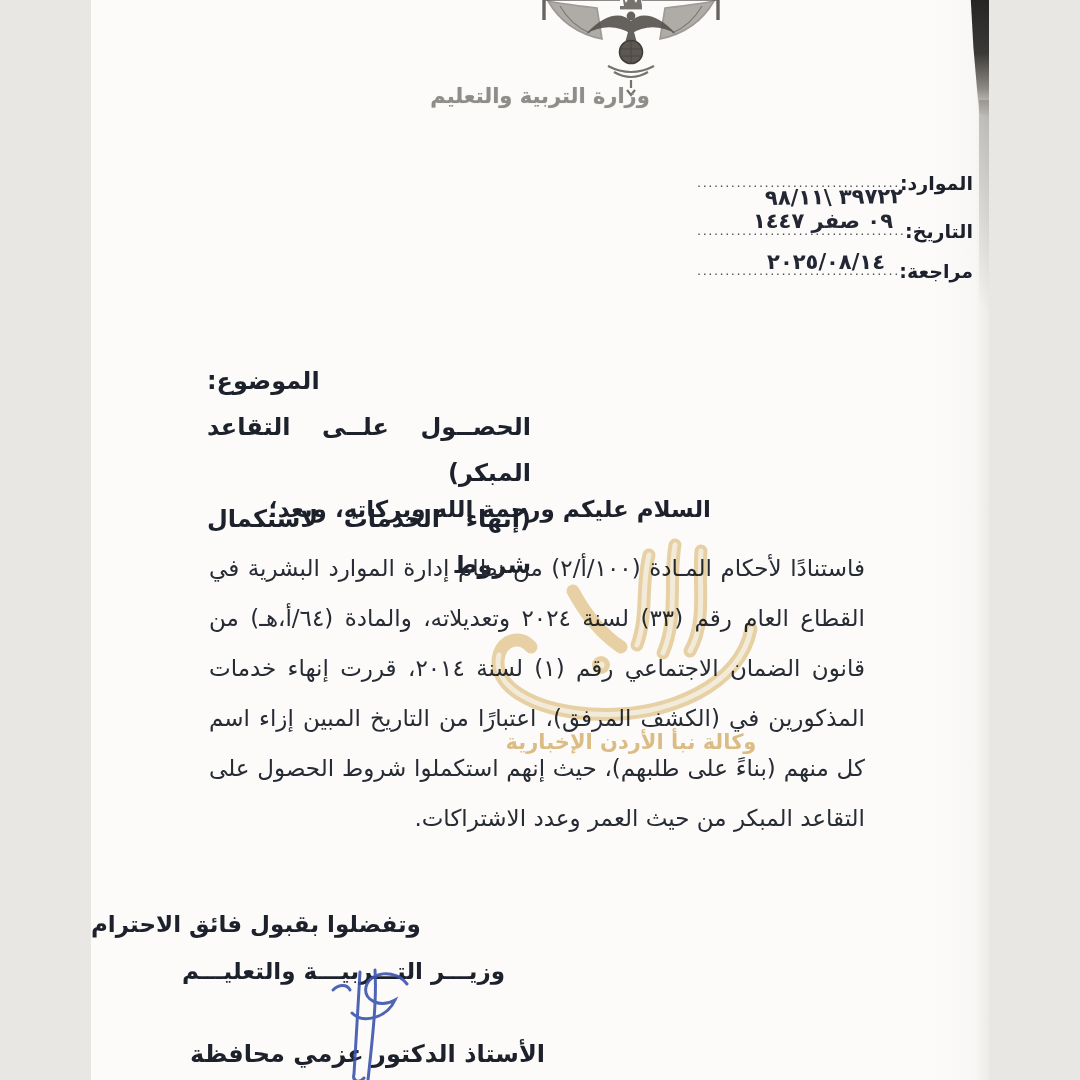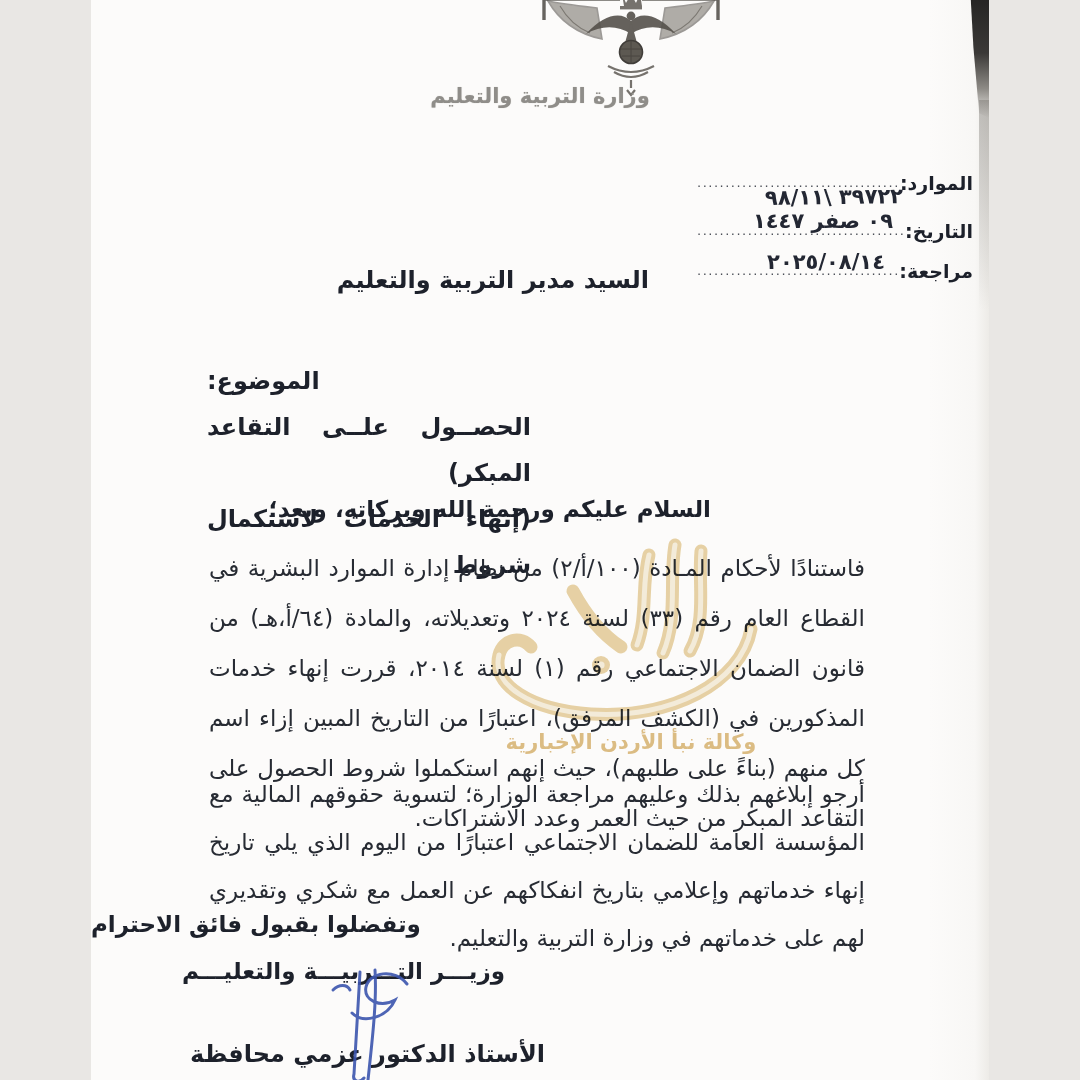--- a/index.html
+++ b/index.html
@@ -113,32 +113,30 @@
     <span class="hlabel">التاريخ:</span>
     <span class="hdots">............................................</span>
     <span class="hval val-date">٠٩ صفر ١٤٤٧</span>
   </div>
   <div class="hrow row-moafaq">
     <span class="hlabel">مراجعة:</span>
     <span class="hdots">............................................</span>
     <span class="hval val-moafaq">٢٠٢٥/٠٨/١٤</span>
   </div>
 
-  <div class="addressee">السيد مدير التربية والتعليم</div>
 
   <div class="subject">
     <div class="s-label">الموضوع:</div>
     <div class="s-fit">الحصــول علــى التقاعد المبكر)</div>
     <div class="s-fit">(إنهاء الخدمات لاستكمال شروط</div>
   </div>
 
   <div class="greeting">السلام عليكم ورحمة الله وبركاته، وبعد؛</div>
 
   <div class="para para1">فاستنادًا لأحكام المـادة (١٠٠/أ/٢) من نظام إدارة الموارد البشرية في القطاع العام رقم (٣٣) لسنة ٢٠٢٤ وتعديلاته، والمادة (٦٤/أ،هـ) من قانون الضمان الاجتماعي رقم (١) لسنة ٢٠١٤، قررت إنهاء خدمات المذكورين في (الكشف المرفق)، اعتبارًا من التاريخ المبين إزاء اسم كل منهم (بناءً على طلبهم)، حيث إنهم استكملوا شروط الحصول على التقاعد المبكر من حيث العمر وعدد الاشتراكات.</div>
-  <div class="para para2">أرجو إبلاغهم بذلك وعليهم مراجعة الوزارة؛ لتسوية حقوقهم المالية مع المؤسسة العامة للضمان الاجتماعي اعتبارًا من اليوم الذي يلي تاريخ إنهاء خدماتهم وإعلامي بتاريخ انفكاكهم عن العمل مع شكري وتقديري لهم على خدماتهم في وزارة التربية والتعليم.</div>
 
   <div class="closing">وتفضلوا بقبول فائق الاحترام</div>
 
   <div class="minister-title">وزيـــر التـــربيـــة والتعليـــم</div>
   <svg class="signature" viewBox="0 0 115 118">
     <g stroke="#3c55ae" stroke-width="3" fill="none" stroke-linecap="round" opacity=".9">
       <path d="M88,16 C76,0 50,4 47,19 C44,33 62,40 76,32 C68,50 44,56 33,45"></path>
       <path d="M41,4 C39,38 37,74 35,106 C33,113 40,116 45,110"></path>
       <path d="M56,2 C58,34 53,74 49,112"></path>
       <path d="M14,22 C20,16 28,16 31,22"></path>

